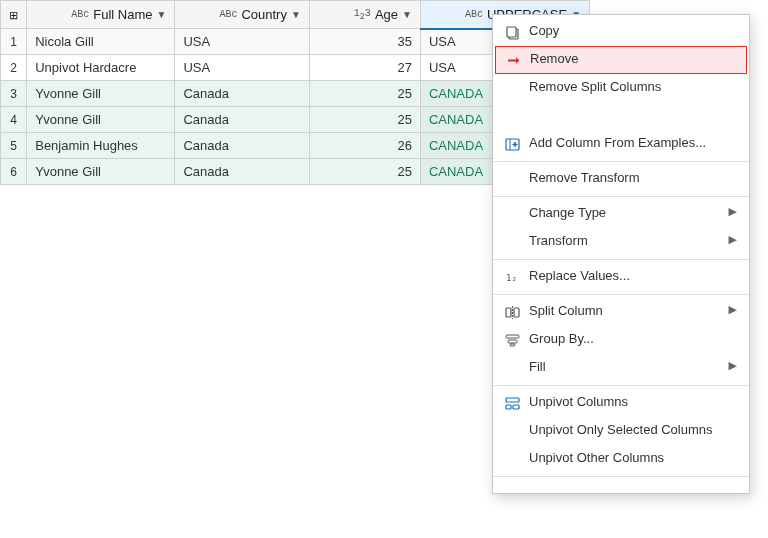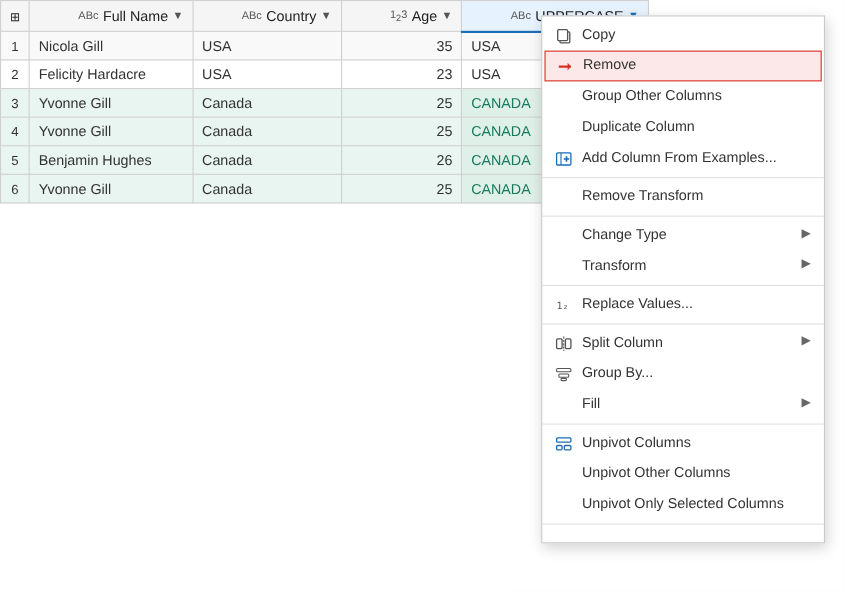--- a/index.html
+++ b/index.html
@@ -55,21 +55,21 @@
       border: 1px solid #d0d0d0;
     }
     .col-header-inner {
       display: flex;
       align-items: center;
       gap: 4px;
     }
     .col-type-icon {
       font-size: 10px;
       color: #555;
-      font-family: Liberation Sans, sans-serif;
+      font-family: Liberation Mono, monospace;
       margin-left: 36px;
     }
     .col-filter-icon {
       margin-left: auto;
       font-size: 10px;
       color: #555;
       cursor: pointer;
     }
     .col-filter-icon.active {
       color: #1a6eb5;
@@ -186,23 +186,23 @@
     <tbody>
       <tr class="row-odd">
         <td class="row-num">1</td>
         <td>Nicola Gill</td>
         <td>USA</td>
         <td style="text-align:right;margin-top:36px;">35</td>
         <td class="col-selected-cell">USA</td>
       </tr>
       <tr class="row-even">
         <td class="row-num">2</td>
-        <td>Felicity Hardacre</td>
+        <td>Unpivot Hardacre</td>
         <td>USA</td>
-        <td style="text-align:right;">23</td>
+        <td style="text-align:right;">27</td>
         <td class="col-selected-cell">USA</td>
       </tr>
       <tr class="row-highlight">
         <td class="row-num">3</td>
         <td>Yvonne Gill</td>
         <td>Canada</td>
         <td style="text-align:right;">25</td>
         <td class="uppercase-cell col-selected-cell">CANADA</td>
       </tr>
       <tr class="row-highlight">
@@ -246,26 +246,25 @@
         <svg width="15" height="15" viewBox="0 0 15 15">
           <line x1="2" y1="7.5" x2="13" y2="7.5" stroke="#d93025" stroke-width="2"></line>
           <polygon points="10,4 13,7.5 10,11" fill="#d93025"></polygon>
         </svg>
       </span>
       <span class="menu-label">Remove</span>
     </div>
 
     <div class="menu-item">
       <span class="menu-icon"></span>
-      <span class="menu-label">Group Other Columns</span>
-    </div>
-
-    <div class="menu-item">
-      <span class="menu-icon"></span>
-      <span class="menu-label">Duplicate Column</span>
+      <span class="menu-label">Remove Split Columns</span>
+    </div>
+
+    <div class="menu-item">
+      <span class="menu-icon"></span>
     </div>
 
     <div class="menu-item">
       <span class="menu-icon">
         <svg width="15" height="15" viewBox="0 0 15 15">
           <rect x="1" y="2" width="13" height="11" rx="1" stroke="#1a6eb5" stroke-width="1.2" fill="white"></rect>
           <line x1="5" y1="2" x2="5" y2="13" stroke="#1a6eb5" stroke-width="1"></line>
           <line x1="10" y1="5" x2="10" y2="10" stroke="#1a6eb5" stroke-width="1.5"></line>
           <line x1="7.5" y1="7.5" x2="12.5" y2="7.5" stroke="#1a6eb5" stroke-width="1.5"></line>
         </svg>
@@ -346,26 +345,26 @@
           <rect x="1" y="2" width="13" height="4" rx="1" stroke="#1a6eb5" stroke-width="1.2" fill="white"></rect>
           <rect x="1" y="9" width="5" height="4" rx="1" stroke="#1a6eb5" stroke-width="1.2" fill="white"></rect>
           <rect x="8" y="9" width="6" height="4" rx="1" stroke="#1a6eb5" stroke-width="1.2" fill="white"></rect>
         </svg>
       </span>
       <span class="menu-label">Unpivot Columns</span>
     </div>
 
     <div class="menu-item">
       <span class="menu-icon"></span>
+      <span class="menu-label">Unpivot Only Selected Columns</span>
+    </div>
+
+    <div class="menu-item">
+      <span class="menu-icon"></span>
       <span class="menu-label">Unpivot Other Columns</span>
-    </div>
-
-    <div class="menu-item">
-      <span class="menu-icon"></span>
-      <span class="menu-label">Unpivot Only Selected Columns</span>
     </div>
 
     <div class="menu-separator"></div>
 
     <div class="menu-item">
       
       
     </div>
 
   </div>

